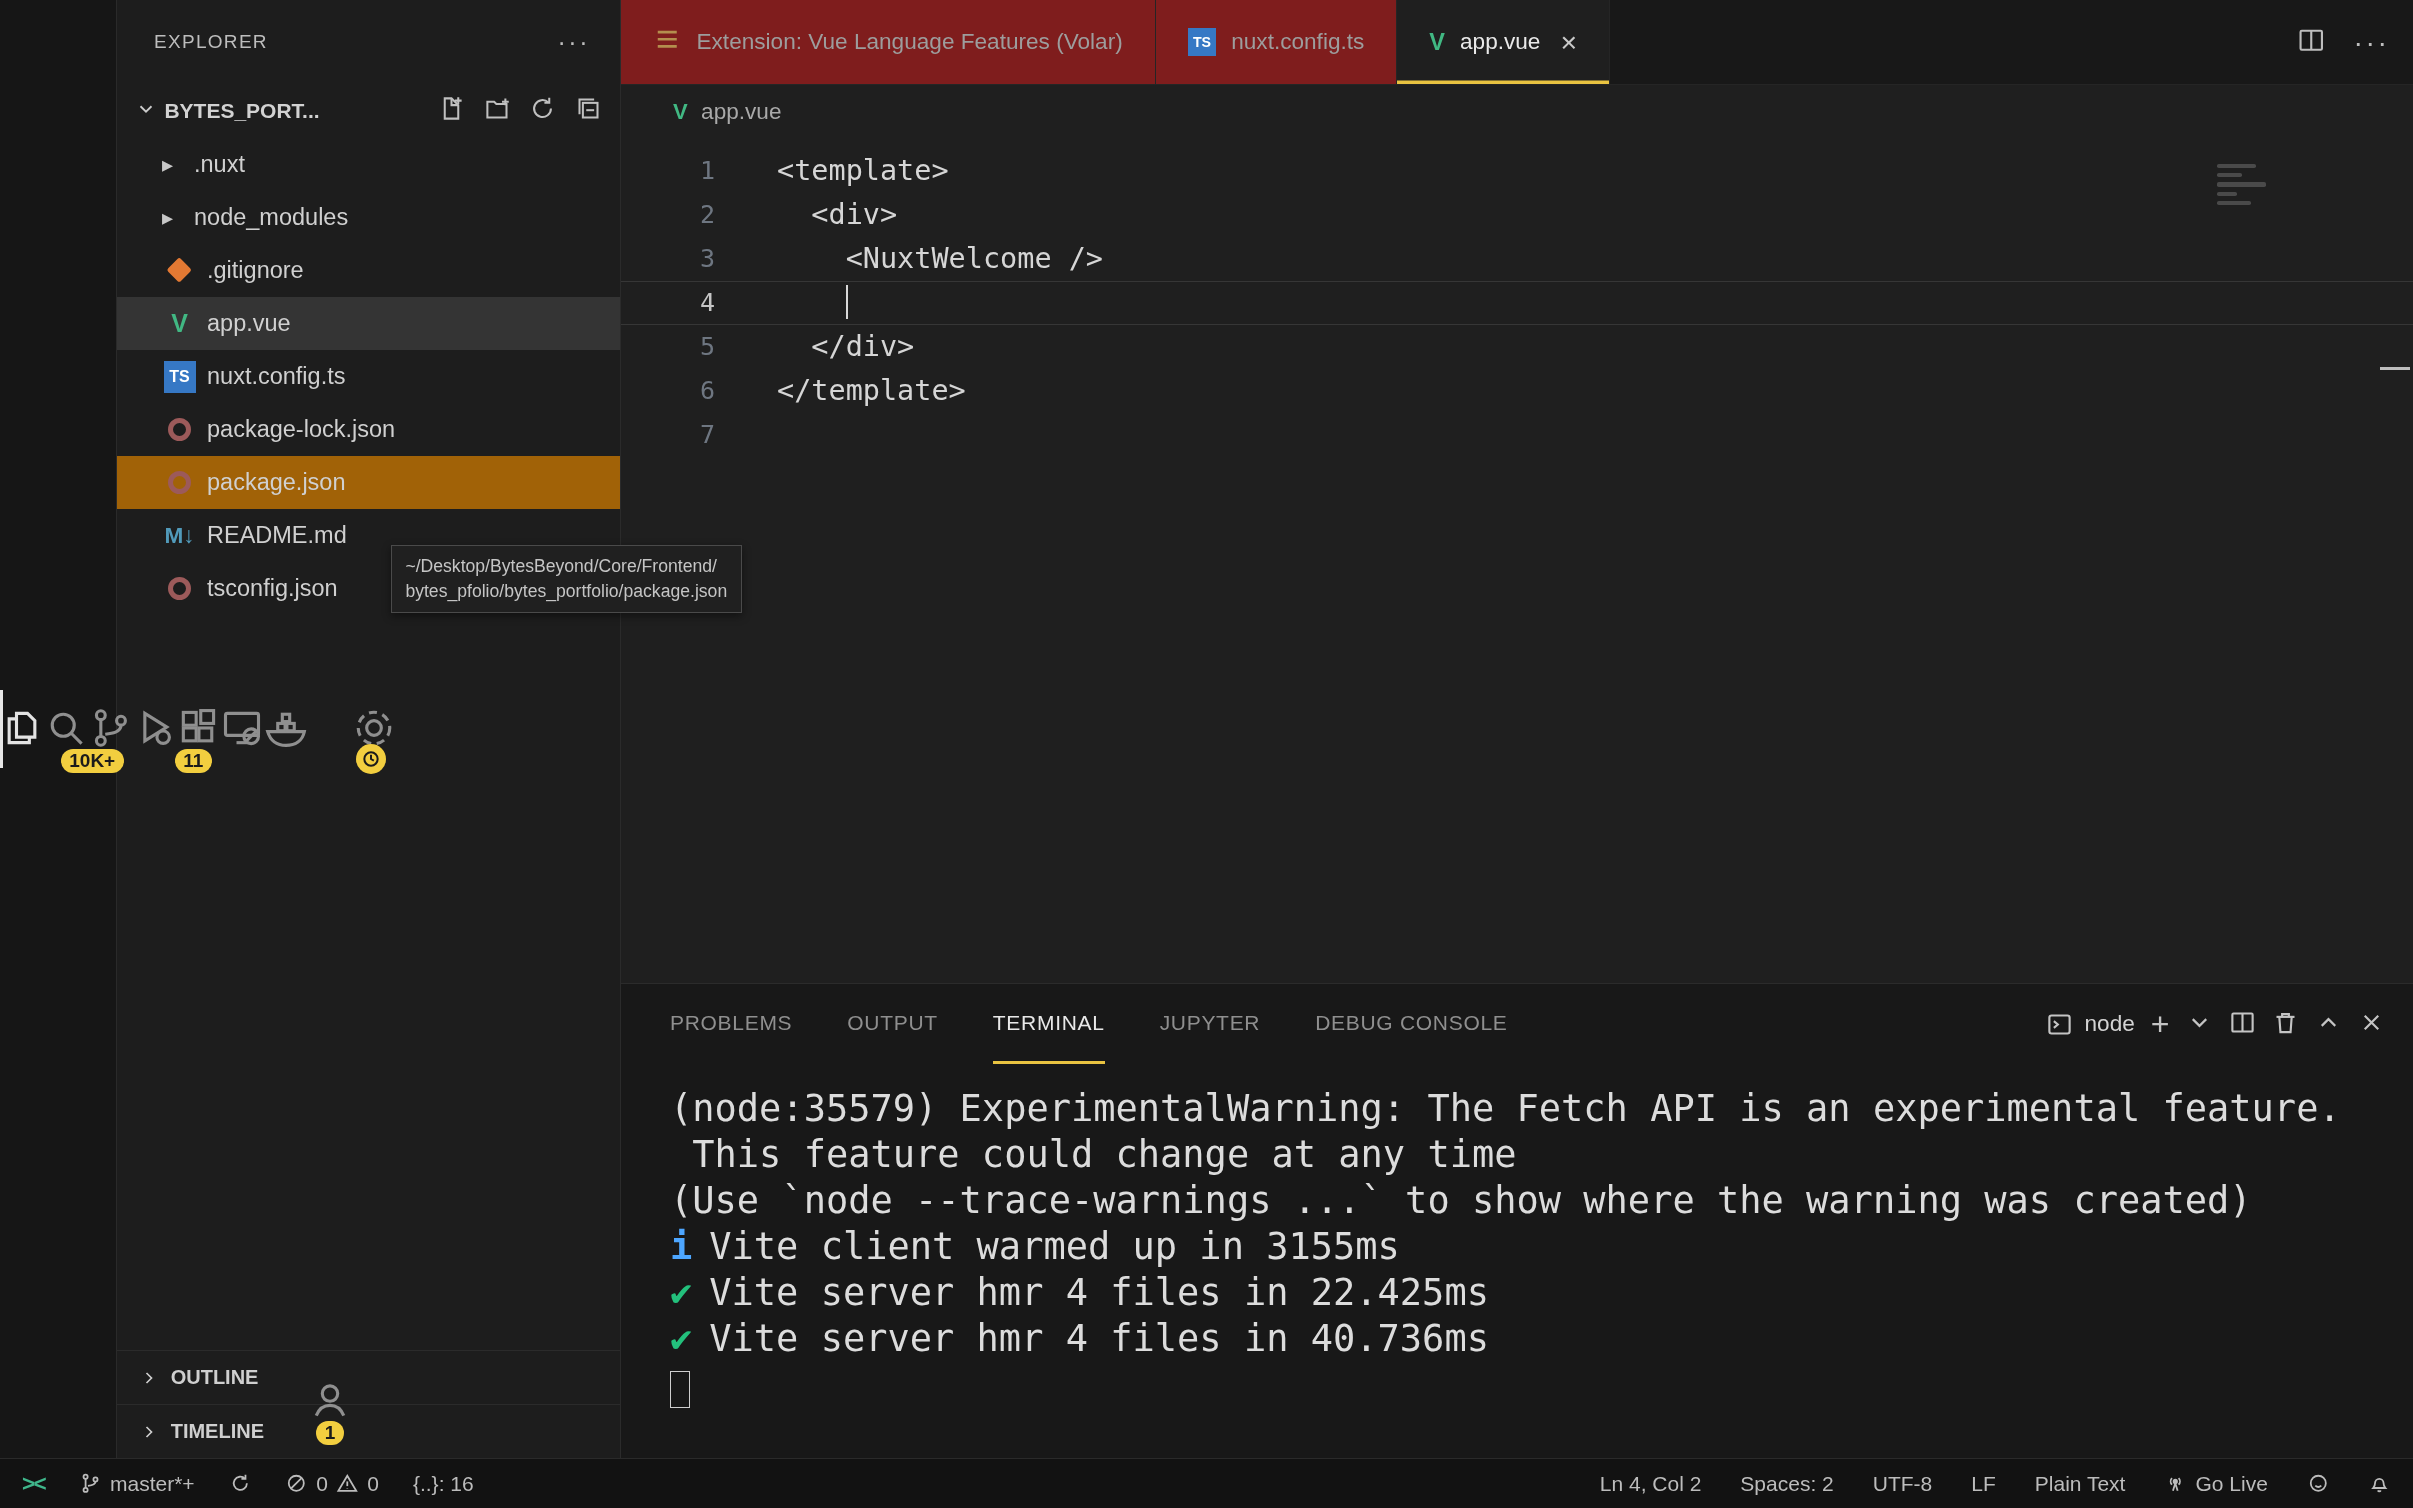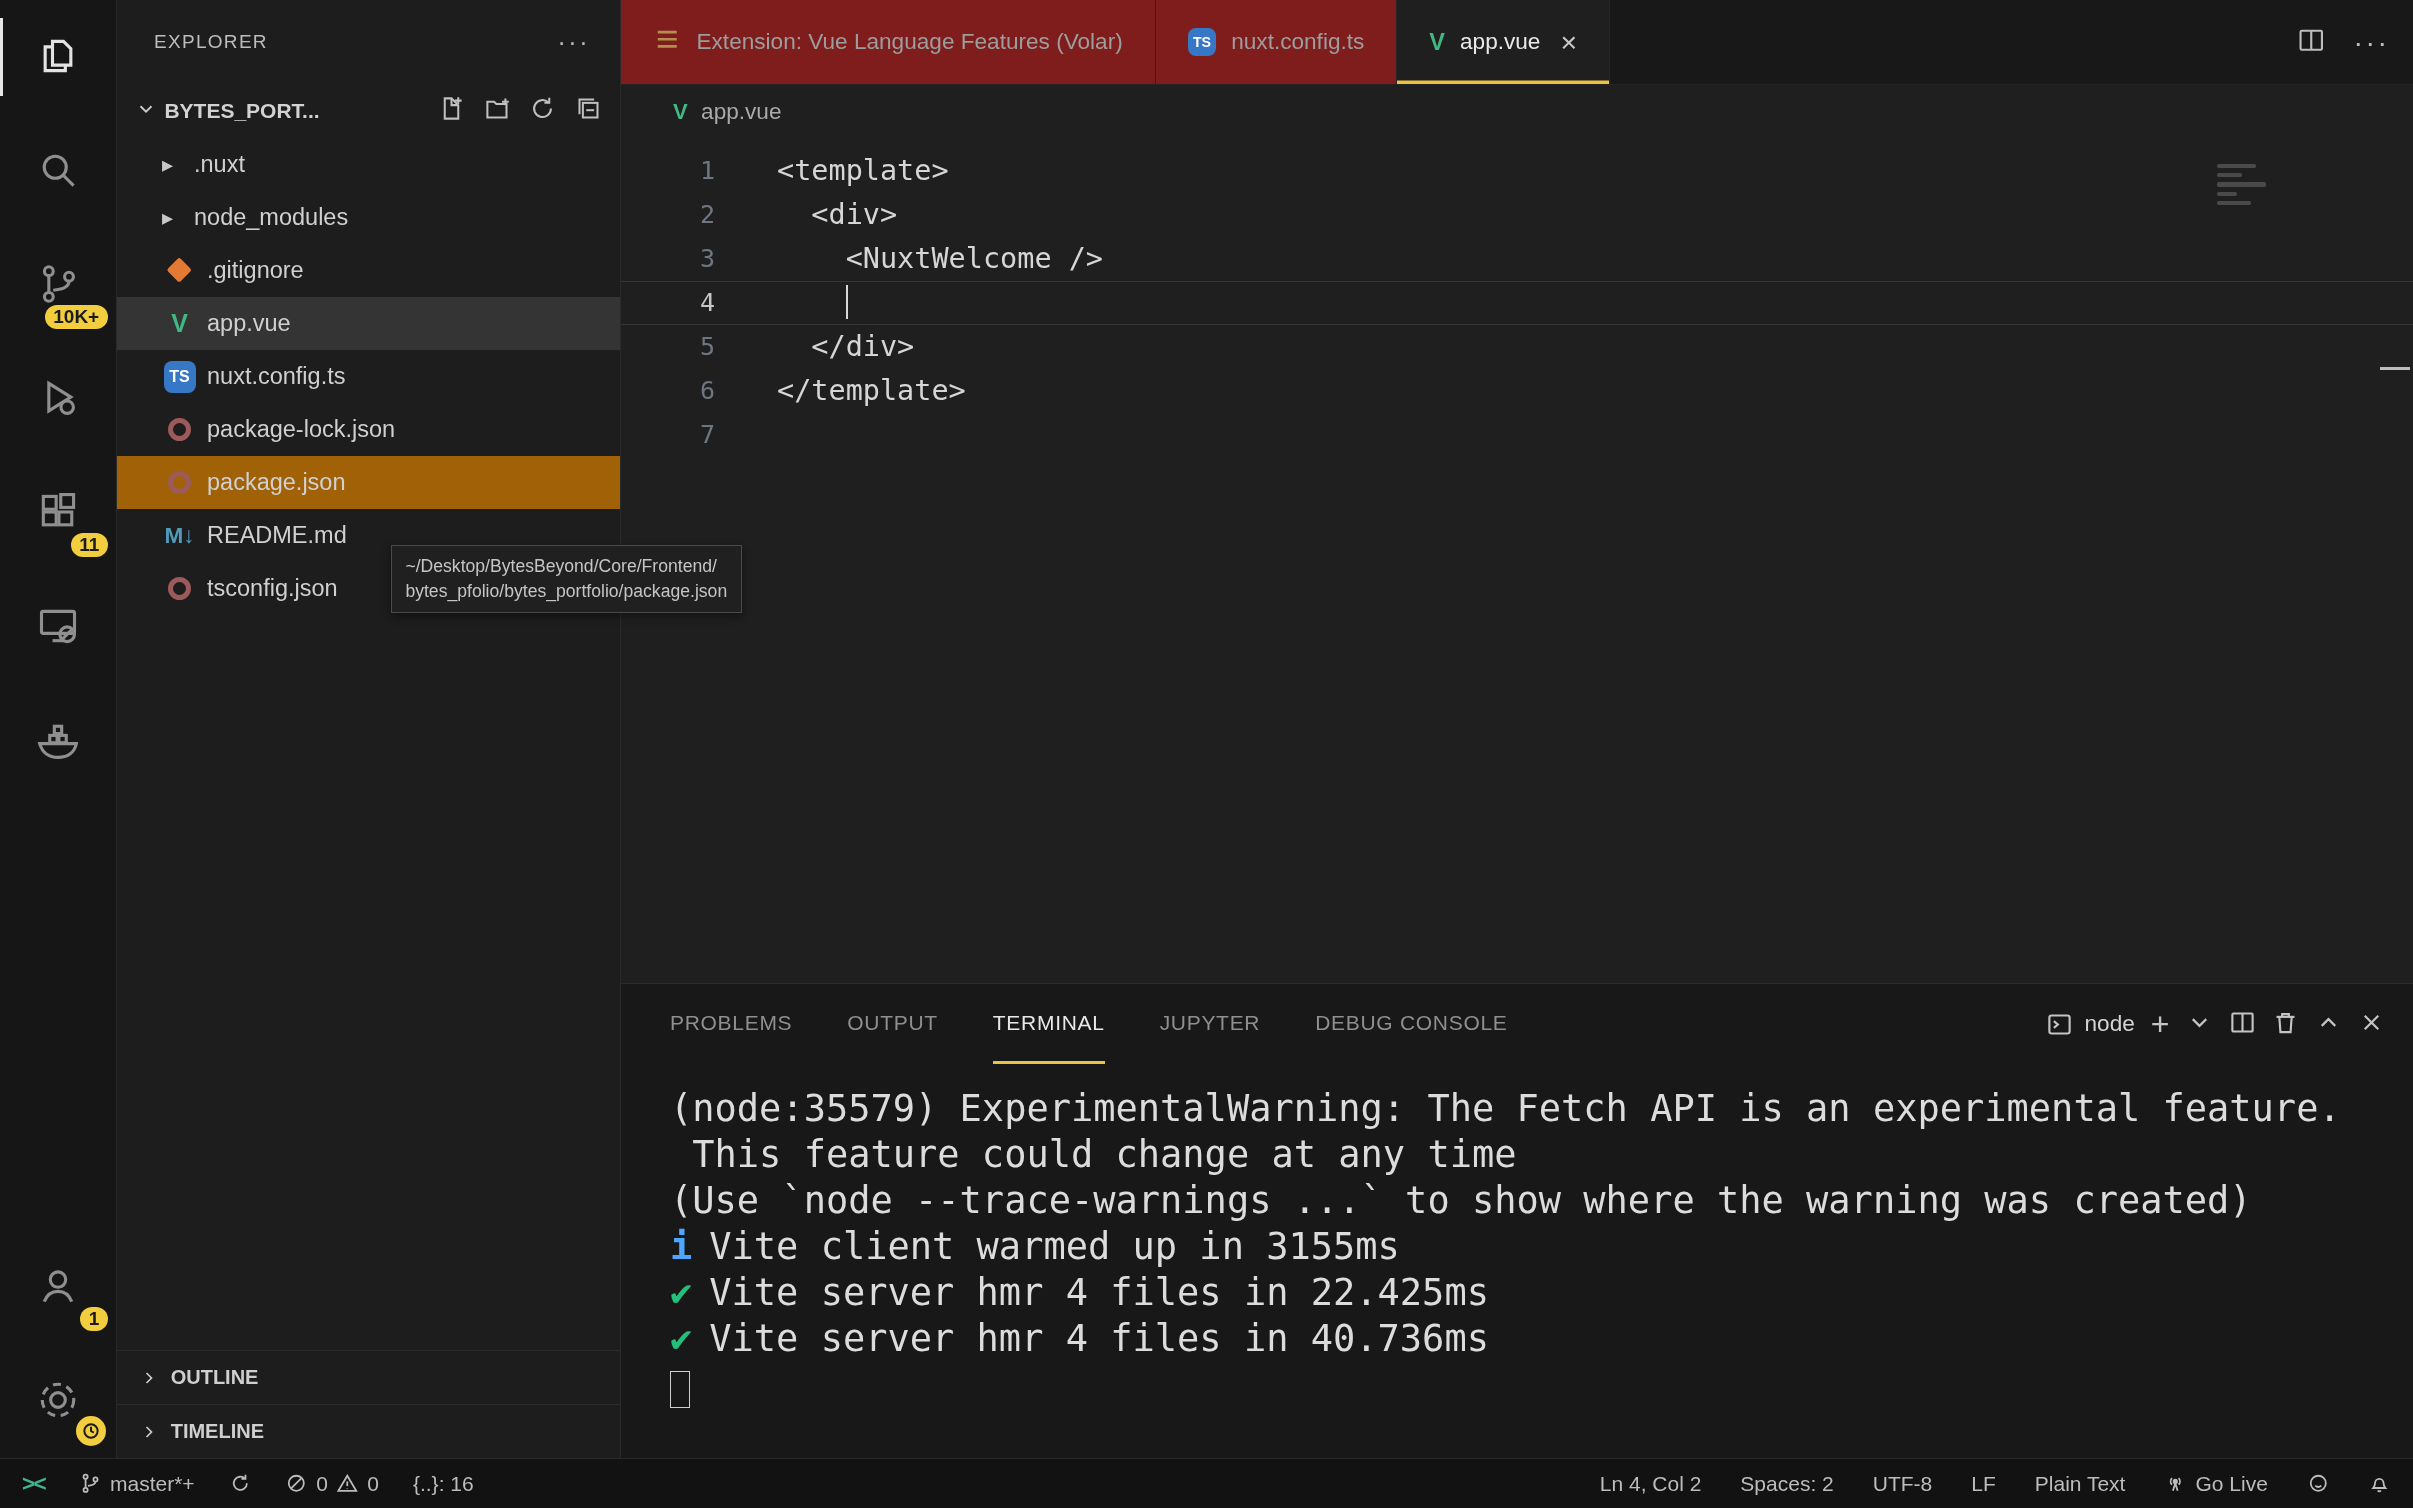--- a/index.html
+++ b/index.html
@@ -2,21 +2,21 @@
 <html style="font-size:13.4px"><head>
 <meta charset="utf-8">
 <style>
   html,body{margin:0;padding:0;width:2413px;height:1508px;overflow:hidden;
     background:#1f1f1f;color:#cccccc;font-family:"Liberation Sans",sans-serif;}
   #app{position:relative;width:2413px;height:1508px;display:flex;flex-direction:column;}
   #main{flex:1;display:flex;min-height:0;}
 
   
   #activity{width:116px;background:#161616;border-right:0.8px solid #2a2a2a;
-    display:flex;flex-direction:column;align-items:center;flex:none;}
+    display:flex;flex-direction:row;align-items:center;flex:none;}
   .act-item{position:relative;width:116px;height:114px;display:flex;align-items:center;
     justify-content:center;color:#8a8a8a;cursor:pointer;}
   .act-item svg{width:44px;height:44px;stroke:#8f8f8f;fill:none;stroke-width:1.7;}
   .act-item.active svg{stroke:#e3e3e3;}
   .act-item.active::before{content:"";position:absolute;left:0;top:18.4px;bottom:18.4px;width:3.4px;background:#e7e7e7;}
   .act-bottom{margin-top:auto;}
   .badge{position:absolute;right:8.4px;bottom:13.4px;background:#f2ce3f;color:#1b1b1b;
     font-size:19px;font-weight:bold;border-radius:20px;padding:2.5px 8.4px;line-height:1;}
   .clock-badge{position:absolute;right:10px;bottom:11.7px;width:30px;height:30px;border-radius:50%;
     background:#f2ce3f;display:flex;align-items:center;justify-content:center;}
@@ -34,21 +34,21 @@
   .section-actions{margin-left:auto;display:flex;gap:18.4px;}
   .section-actions svg{width:27px;height:27px;stroke:#c0c0c0;stroke-width:1.8;fill:none;cursor:pointer;}
   .tree{flex:none;}
   .frow{height:53px;display:flex;align-items:center;padding-left:45px;font-size:23.5px;
     color:#d0d0d0;cursor:pointer;position:relative;}
   .frow.sel{background:#343434;}
   .frow.hov{background:#a16207;}
   .twisty{width:32px;flex:none;color:#c7c7c7;font-size:22px;}
   .ficon{width:35px;flex:none;display:flex;align-items:center;justify-content:center;margin-right:10px;}
   .vue-letter{color:#41b883;font-weight:bold;font-size:25px;}
-  .ts-box{width:32px;height:32px;background:#3678c5;border-radius:8px;color:#fff;
+  .ts-box{width:32px;height:32px;background:#3678c5;border-radius:0;color:#fff;
     font-size:16px;font-weight:bold;display:flex;align-items:center;justify-content:center;text-align:center;}
   .json-ring{width:23.5px;height:23.5px;border:5.9px solid #9c5a5a;border-radius:50%;box-sizing:border-box;}
   .git-diamond{width:18.4px;height:18.4px;background:#e37933;transform:rotate(45deg);border-radius:2.5px;}
   .md-letter{color:#519aba;font-weight:bold;font-size:22.6px;}
   .sb-bottom{margin-top:auto;flex:none;}
   .sb-sec{height:53px;display:flex;align-items:center;gap:11.7px;padding-left:22px;
     border-top:0.8px solid #2b2b2b;font-weight:bold;font-size:20px;color:#cfcfcf;cursor:pointer;}
   .sb-sec svg{width:20px;height:20px;stroke:#cfcfcf;stroke-width:2;fill:none;}
 
   

